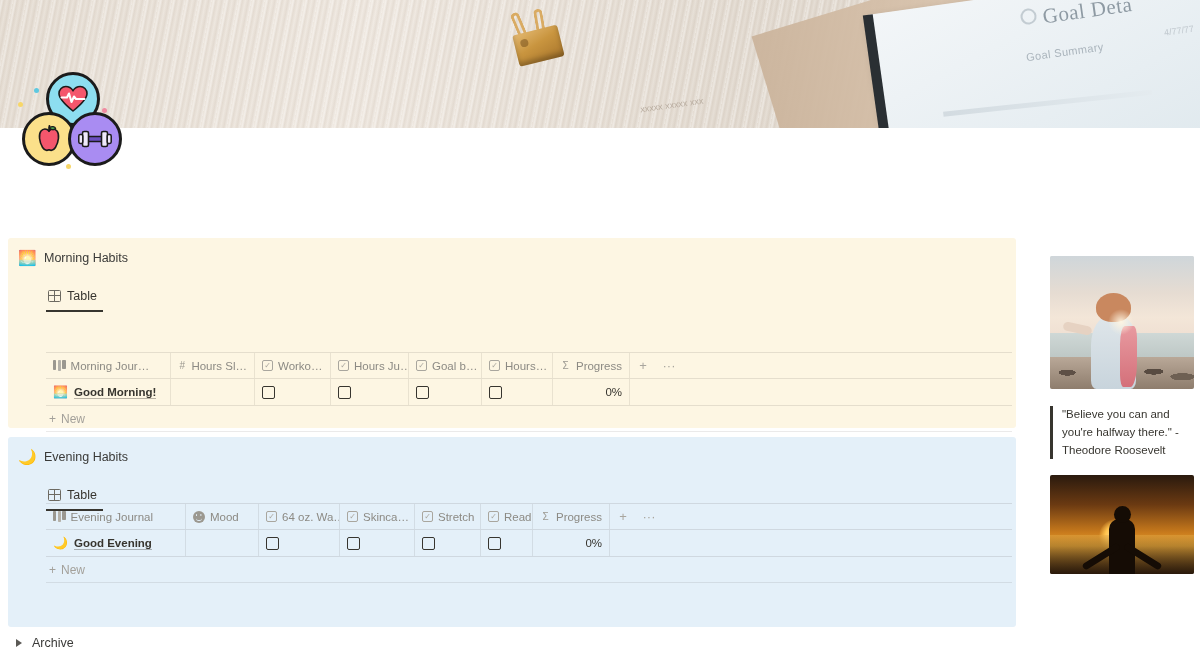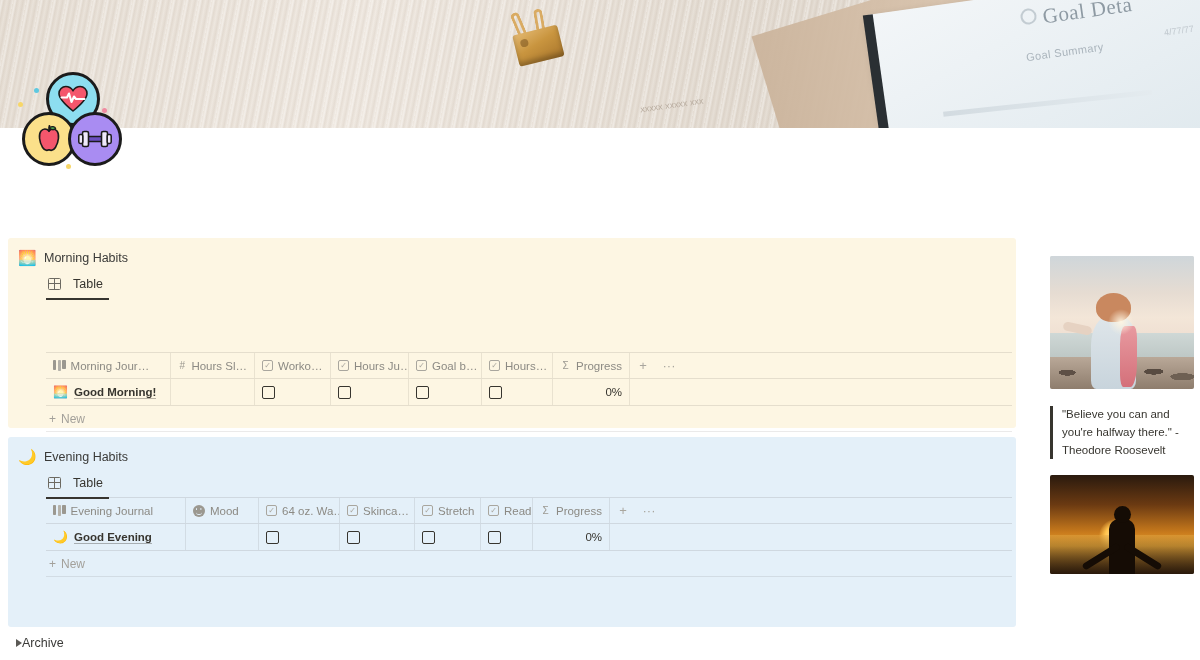--- a/index.html
+++ b/index.html
@@ -139,24 +139,25 @@
   }
   .db-morning { top: 110px; height: 190px; background: #fdf6e3; }
   .db-evening { top: 309px; height: 190px; background: #e4f0f9; }
 
   .db-head { position:absolute; left: 10px; top: 12px; display:flex; align-items:center; gap:9px; }
   .db-emoji { font-size: 15px; line-height: 1; width:17px; text-align:center; }
   .db-title { font-size: 12.5px; color: #3a3a38; }
 
   .db-tabs { position:absolute; left: 38px; top: 36px; }
   .db-tab {
-    display:inline-flex; align-items:center; gap:12px;
+    display:inline-flex; align-items:center; gap:6px;
     padding: 3px 6px 7px 2px;
     font-size: 12.5px; color:#37352f;
     border-bottom: 2px solid #37352f;
+    margin-top: 12px;
   }
   .tab-grid-icon { display:inline-block; width:13px; height:12px; position:relative; }
   .tab-grid-icon i {
     position:absolute; background:#6d6a62;
   }
   .tab-grid-icon i.o { left:0; top:0; width:13px; height:12px; background:none; border:1.3px solid #6d6a62; border-radius:1.5px; }
   .tab-grid-icon i.h { left:1px; top:4.5px; width:11px; height:1.2px; }
   .tab-grid-icon i.v { left:5.8px; top:1px; width:1.2px; height:10px; }
 
   
@@ -280,21 +281,21 @@
     margin: 17px 0 16px 0;
     border-left: 3px solid #37352f;
     padding-left: 9px;
     font-size: 11.5px; line-height: 1.55; color: #37352f;
     width: 144px;
   }
 
   
   .archive {
     position: absolute; left: 8px; top: 508px;
-    display:flex; align-items:center; 
+    display:flex; align-items:center; gap:10px;
     font-size: 12.5px; color: #3a3a38;
   }
   .arch-caret {
     width:0; height:0; border-left: 6px solid #5b5955;
     border-top: 4px solid transparent; border-bottom: 4px solid transparent;
     margin-left: 8px;
   }
 </style>
 </head>
 <body>
@@ -451,21 +452,21 @@
       <span class="db-tab">
         <span class="tab-grid-icon">
             <i class="o"></i>
             <i class="h"></i>
             <i class="v"></i>
           </span>
         <span>Table</span>
       </span>
     </div>
 
-    <div class="tbl" style="top:60px; position:absolute;">
+    <div class="tbl" style="top:66px; position:absolute;">
       <div class="tbl-head">
         <div class="th" style="width:140px">
           <span class="hdr-book">
               <i></i>
               <i></i>
               <i></i>
             </span>
           <span class="hdr-txt">Evening Journal</span>
         </div>
         <div class="th" style="width:73px">

